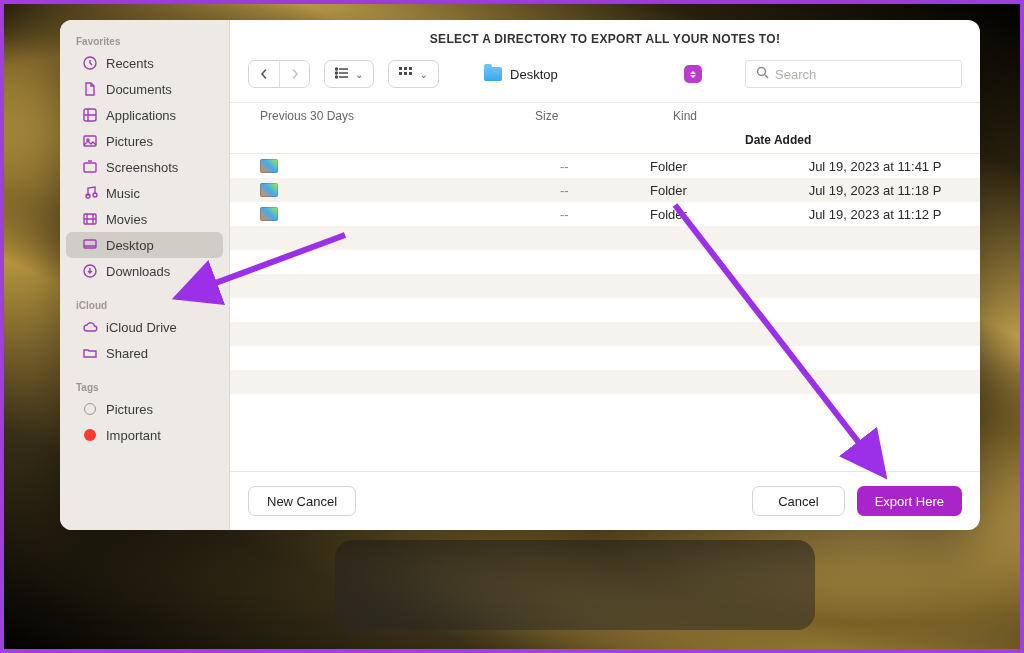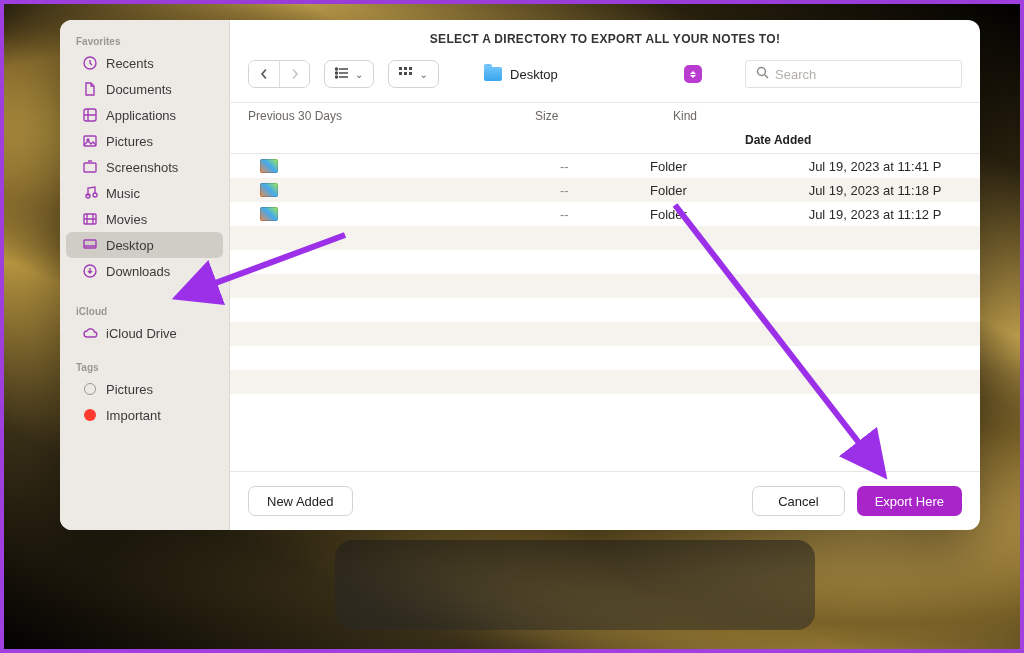--- a/index.html
+++ b/index.html
@@ -160,21 +160,21 @@
 .magnify { color:#8d8984; }
 
 .list-header {
   display:flex;
   font-size:12px;
   color:#6b6763;
   border-top:1px solid #ece8e2;
   border-bottom:1px solid #ece8e2;
   padding: 6px 0;
 }
-.col-name { flex:1; padding-left: 18px; }
+.col-name { flex:1; padding-left: 30px; }
 .col-size { width: 90px; }
 .col-kind { width: 120px; text-align: center; }
 .col-date { width: 235px; font-weight:600; color:#222;margin-top:24px; }
 
 .list-body { flex:1; overflow:hidden; position:relative; }
 .row {
   display:flex;
   align-items:center;
   height: 24px;
   font-size:13px;
@@ -300,28 +300,36 @@
       <div class="sidebar-item">
         <span class="icon">
             <svg viewBox="0 0 16 16" fill="none" stroke="currentColor" stroke-width="1.4">
               <circle cx="8" cy="8" r="6"></circle>
               <path d="M8 5v5M6 8l2 2 2-2"></path>
             </svg>
           </span>
         <span>Downloads</span>
       </div>
 
-      <div class="sidebar-section-label" style="margin-top:16px">iCloud</div>
+      <div class="sidebar-section-label" style="margin-top:10px">iCloud</div>
       <div class="sidebar-item">
         <span class="icon">
             <svg viewBox="0 0 16 16" fill="none" stroke="currentColor" stroke-width="1.4">
               <path d="M5 12a3 3 0 0 1 0-6 4 4 0 0 1 7.5 1A2.5 2.5 0 0 1 12 12H5z"></path>
             </svg>
           </span>
         <span>iCloud Drive</span>
+      </div>
+      <div class="sidebar-item">
+        <span class="icon">
+            <svg viewBox="0 0 16 16" fill="none" stroke="currentColor" stroke-width="1.4">
+              <path d="M2 5h4l1 1h7v6H2z"></path>
+            </svg>
+          </span>
+        <span>Shared</span>
       </div>
 
       <div class="sidebar-section-label" style="margin-top:10px">Tags</div>
       <div class="sidebar-item">
         <span class="icon mono">
             <span class="tag-dot" style="border:1.5px solid #9b9793;background:transparent"></span>
           </span>
         <span>Pictures</span>
       </div>
       <div class="sidebar-item">
@@ -425,21 +433,21 @@
           <div class="row"></div>
           <div class="row"></div>
           <div class="row"></div>
         <div class="row"></div>
           <div class="row"></div>
           <div class="row"></div>
           <div class="row"></div>
       </div>
 
       <div class="footer">
-        <div class="btn btn-default">New Added</div>
+        <div class="btn btn-default">New Cancel</div>
         <div style="flex:1"></div>
         <div class="btn btn-default" style="padding:0 25px">Cancel</div>
         <div class="btn btn-primary">Export Here</div>
       </div>
     </div>
   </div>
 </div>
 
 <div class="arrow" style="left:165px; top:225px;">
   <svg width="200" height="90">

